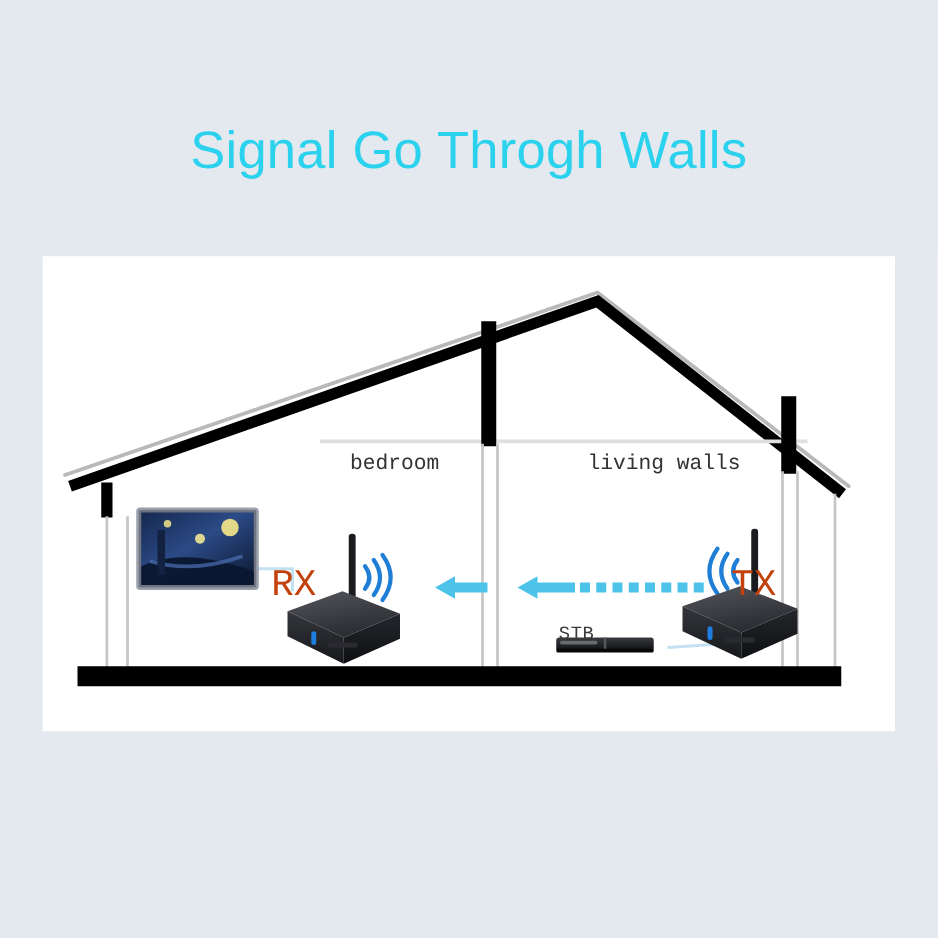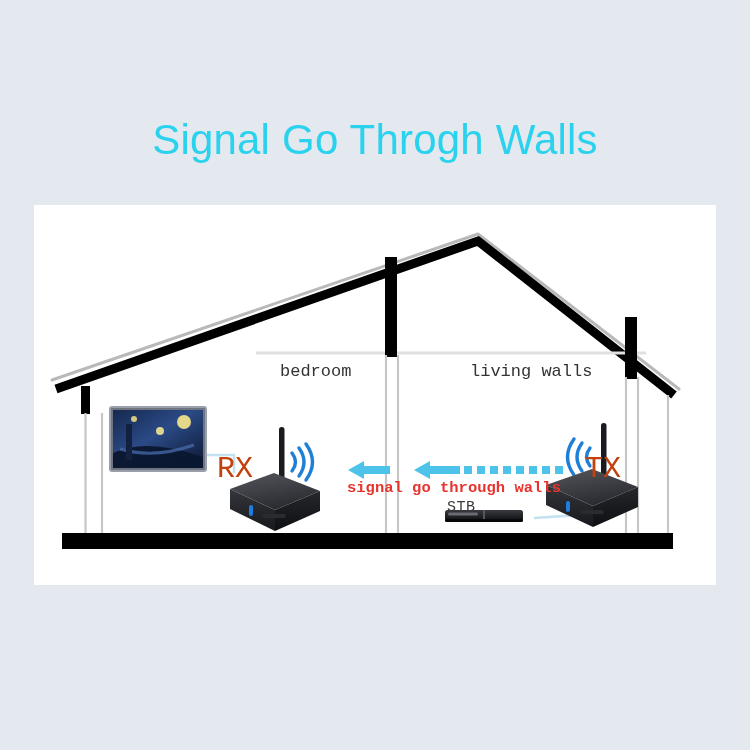--- a/index.html
+++ b/index.html
@@ -8,21 +8,21 @@
     font-family: "Liberation Sans", sans-serif;
     overflow: hidden;
   }
   #page {
     position: relative;
     width: 750px; height: 750px;
     background: #e4e8ef;
   }
   #title {
     position: absolute;
-    left: 0; top: 116px;
+    left: 0; top: 96px;
     width: 750px;
     text-align: center;
     font-size: 42px;
     font-weight: 400;
     letter-spacing: 0.2px;
     color: #2ad2ee;
     font-family: "Liberation Sans", sans-serif;
     white-space: nowrap;
   }
   #panel {
@@ -191,17 +191,16 @@
         </g>
       </svg>
     </div>
 
     <div class="lbl room-label" id="label-bedroom">bedroom</div>
     <div class="lbl room-label" id="label-livingroom">living walls</div>
 
     <div class="lbl dev-label" id="label-rx">RX</div>
     <div class="lbl dev-label" id="label-tx">TX</div>
 
-    <div class="lbl" id="label-signal">signal go through walls</div>
     <div class="lbl" id="label-stb">STB</div>
   </div>
 
 </div>
 
 </body></html>

